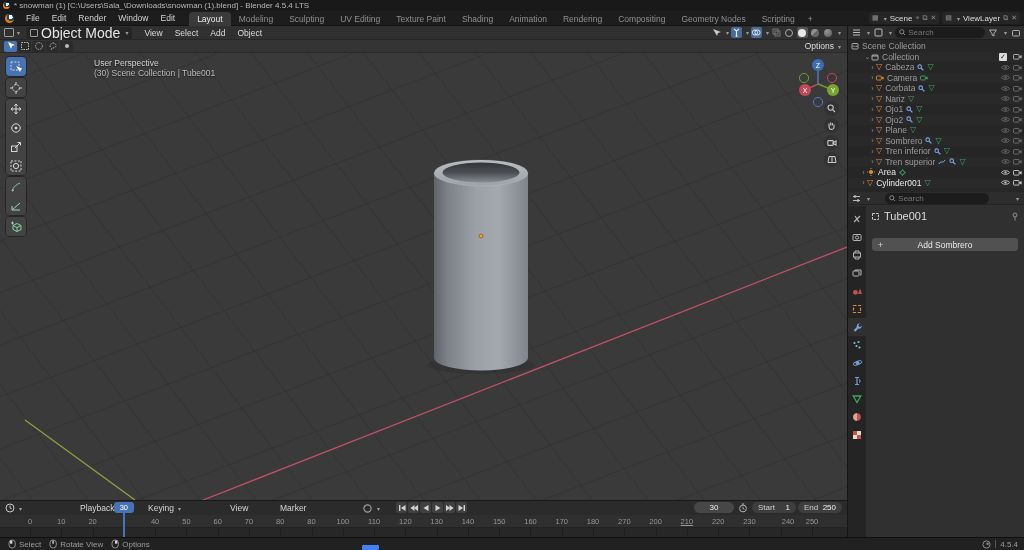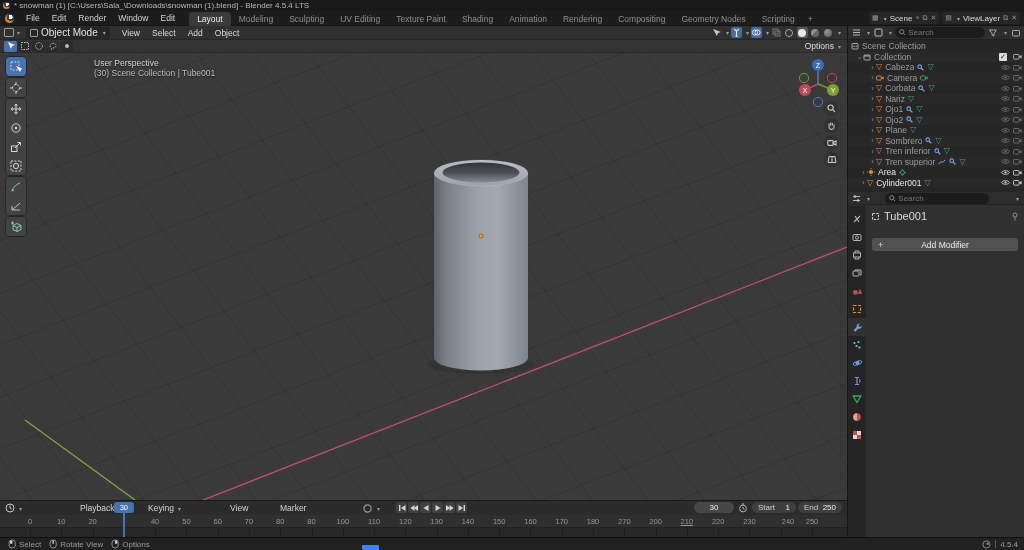--- a/index.html
+++ b/index.html
@@ -23,21 +23,21 @@
 .tab.newtab{color:#9a9a9a;padding:2px 5px}
 .top-right{margin-left:auto;display:flex;align-items:center;gap:3px;padding-right:4px}
 .idfield{display:flex;align-items:center;background:#262626;border-radius:3px;height:12px;padding:0 3px;gap:3px}
 .idfield .txt{font-size:8px;color:#dcdcdc}
 .mini{font-size:7px;color:#8f8f8f}
 
 .vph{left:0;top:26px;width:847px;height:14px;background:#303030;display:flex;align-items:center;border-bottom:1px solid #262626}
 .ed-btn{display:flex;align-items:center;margin-left:4px;gap:1px}
 .ico-box{width:10px;height:9px;border:1px solid #9b9b9b;border-radius:1px;position:relative}
 .mode-btn{display:flex;align-items:center;background:#252525;border-radius:3px;height:12px;margin-left:6px;padding:0 4px;gap:3px}
-.mode-btn .lbl{font-size:10px;color:#e3e3e3}
+.mode-btn .lbl{font-size:14px;color:#e3e3e3}
 .vp-menus{display:flex;margin-left:6px}
 .vp-menus .menu-item{padding:0 6px;font-size:8.5px;color:#dcdcdc}
 .vph-mid{position:absolute;left:355px;top:18px;display:flex;align-items:center;gap:3px}
 .dd{display:flex;align-items:center;background:#252525;border-radius:3px;height:12px;padding:0 4px;gap:3px}
 .dd .lbl{font-size:8.5px;color:#e0e0e0}
 .hicon{width:11px;height:11px;display:flex;align-items:center;justify-content:center;border-radius:2px}
 .hicon.dim svg{opacity:.45}
 .vph-right{position:absolute;right:6px;top:1px;display:flex;align-items:center;gap:2px}
 .hicon.on{background:#4b6a96}
 .sphere{width:8px;height:8px;border-radius:50%}
@@ -516,21 +516,21 @@
             <svg width="8" height="8">
               <rect x="1" y="1.5" width="6" height="5.5" rx=".8" fill="none" stroke="#b9b9b9" stroke-width=".9"></rect>
               <circle cx="3" cy="4.2" r=".7" fill="#b9b9b9"></circle>
               <circle cx="5.2" cy="4.2" r=".7" fill="#b9b9b9"></circle>
             </svg>
           </span>
           <span class="name">Scene Collection</span>
           <span class="grow"></span>
           <span class="rght"></span>
         </div>
-        <div class="ol-row" style="padding-left: 8px;">
+        <div class="ol-row" style="padding-left: 16px;">
           <span class="ol-caret">⌄</span>
           <span class="modico" style="margin-left:0">
             <svg width="8" height="8">
               <rect x="1" y="2" width="6" height="5" rx=".8" fill="none" stroke="#b9b9b9" stroke-width=".9"></rect>
               <path d="M1 3h6" stroke="#b9b9b9" stroke-width=".9"></path>
             </svg>
           </span>
           <span class="name">Collection</span>
           <span class="grow"></span>
           <span class="rght">
@@ -920,21 +920,21 @@
             <rect x="1.5" y="1.5" width="6" height="6" fill="none" stroke="#cfcfcf" stroke-width="1" stroke-dasharray="2.4 1.2"></rect>
           </svg>
         <span>Tube001</span>
         <svg style="margin-left:auto" width="8" height="9">
             <circle cx="4" cy="3" r="2" fill="none" stroke="#8f8f8f"></circle>
             <path d="M4 5v3.5" stroke="#8f8f8f"></path>
           </svg>
       </div>
       <div class="addmod">
         <span class="plus">+</span>
-        <span>Add Modifier</span>
+        <span>Add Sombrero</span>
       </div>
     </div>
   </div>
 
   <div class="abs timeline">
     <div class="tlh">
       <span class="tl-item" style="left:5px">
           <svg width="10" height="10">
             <circle cx="5" cy="5" r="4" fill="none" stroke="#c9c9c9"></circle>
             <path d="M5 2.6V5l1.8 1" stroke="#c9c9c9" fill="none"></path>

